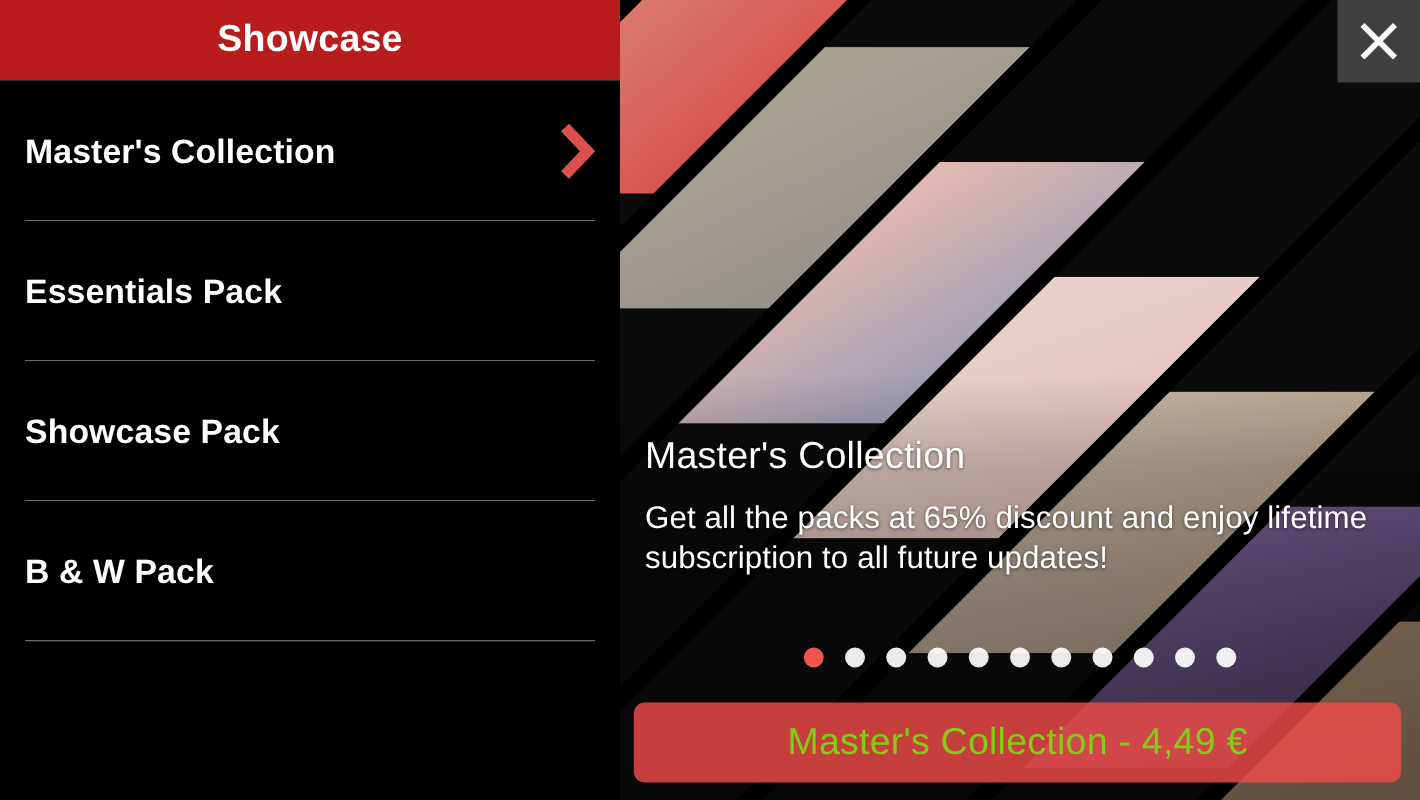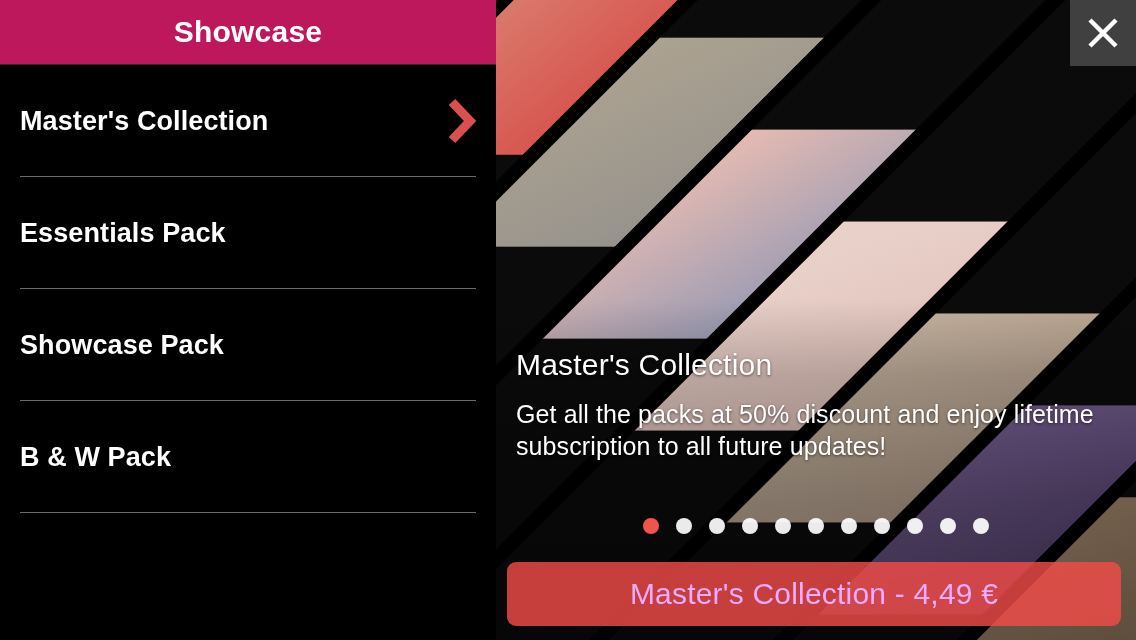--- a/index.html
+++ b/index.html
@@ -19,21 +19,21 @@
 
   
   #sidebar {
     position:relative;
     width:496px; height:640px;
     background:#000;
     flex:0 0 496px;
   }
   #header-bar {
     height:65px;
-    background:#be185d;
+    background:#b91c1c;
     border-bottom:1px solid #2c2c2c;
     display:flex;
     align-items:center;
     justify-content:center;
   }
   #header-title {
     color:#ffffff;
     font-size:30px;
     font-weight:bold;
     letter-spacing:0.2px;
@@ -178,21 +178,21 @@
     top:562px;
     width:614px;
     height:64px;
     border-radius:9px;
     background:rgba(242,76,72,0.82);
     display:flex;
     align-items:center;
     justify-content:center;
   }
   #buy-button-label {
-    color:#f0abfc;
+    color:#84cc16;
     font-size:30px;
     font-weight:400;
     letter-spacing:0.2px;
     white-space:nowrap;
   }
 </style>
 </head>
 <body>
 
 <div id="app">
@@ -289,21 +289,21 @@
     <div id="close-button">
       <span>
         <svg width="34" height="34" viewBox="0 0 34 34" xmlns="http://www.w3.org/2000/svg">
           <path d="M4 4 L30 30 M30 4 L4 30" stroke="#ffffff" stroke-width="4.5" stroke-linecap="butt"></path>
         </svg>
       </span>
     </div>
 
     <div id="caption">
       <div id="promo-title">Master's Collection</div>
-      <div id="promo-desc">Get all the packs at 50% discount and enjoy lifetime subscription to all future updates!</div>
+      <div id="promo-desc">Get all the packs at 65% discount and enjoy lifetime subscription to all future updates!</div>
     </div>
 
     <div id="page-dots">
 
     <span class="dot active"></span>
         <span class="dot"></span>
         <span class="dot"></span>
         <span class="dot"></span>
         <span class="dot"></span>
         <span class="dot"></span>

